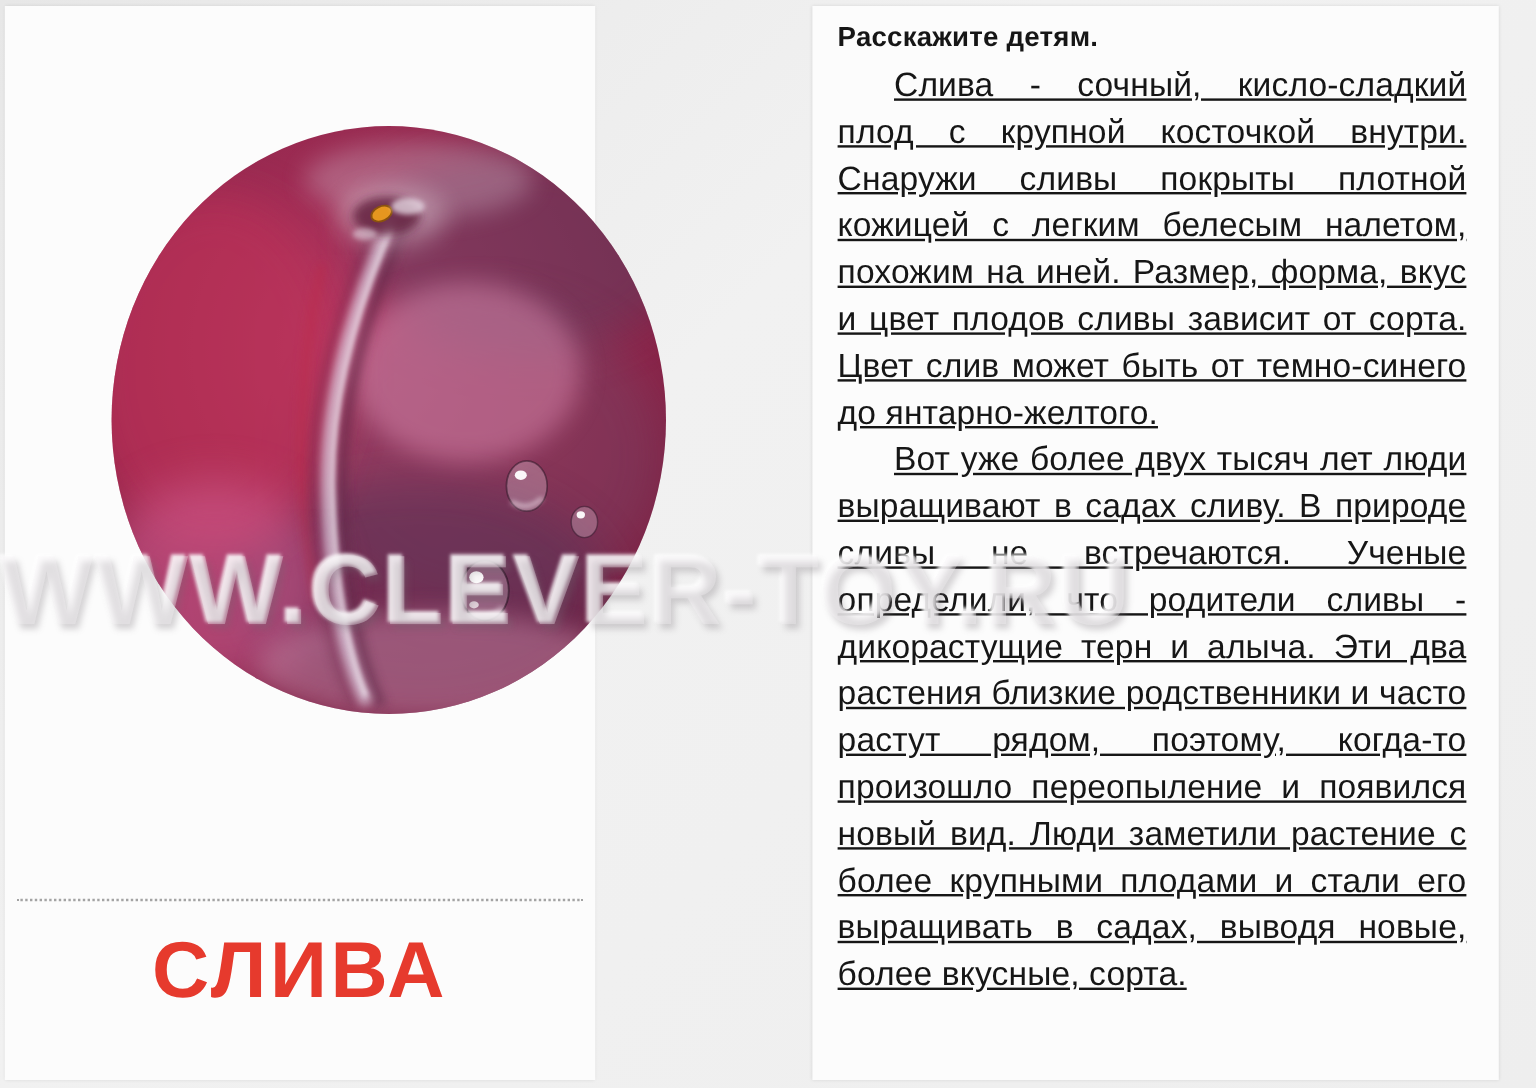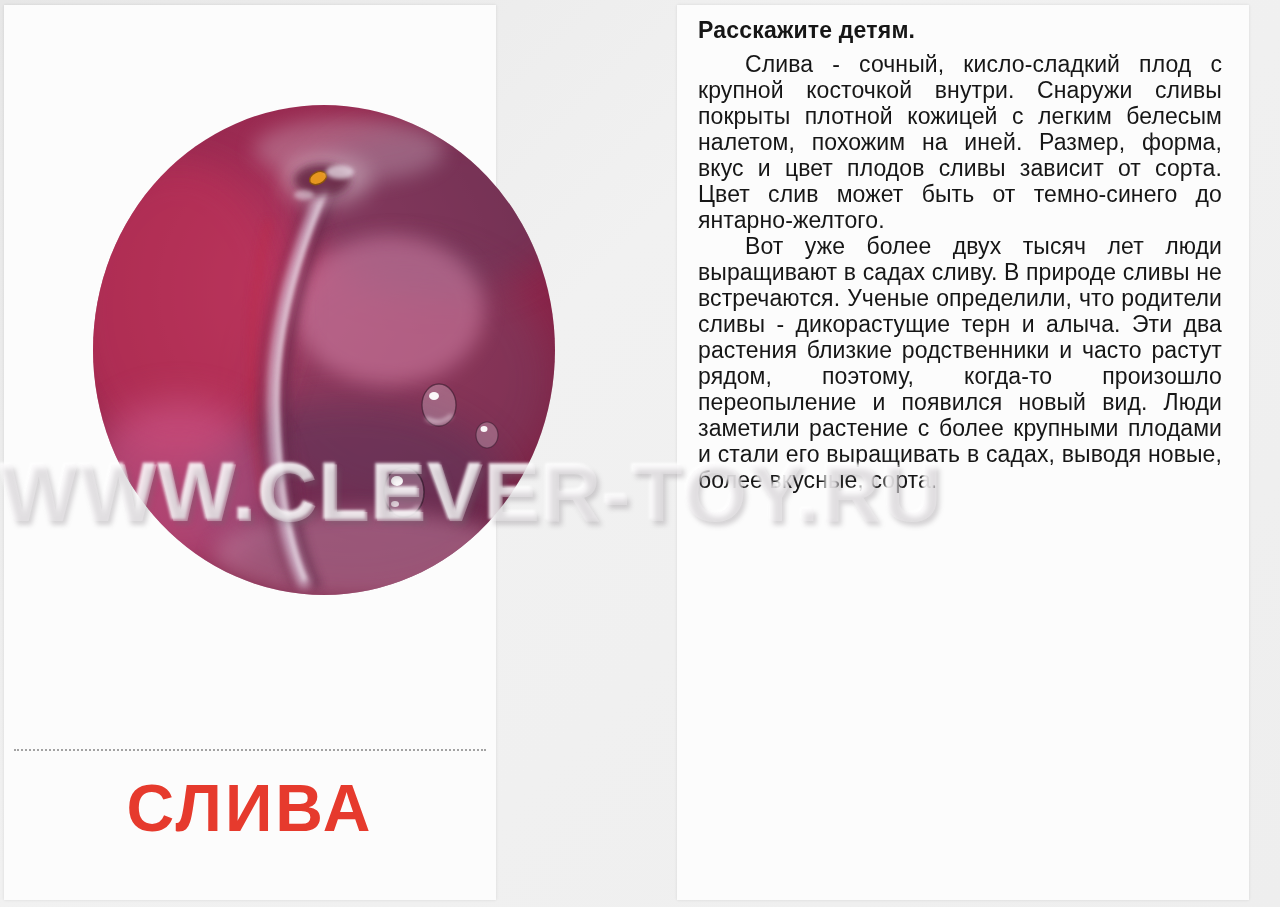--- a/index.html
+++ b/index.html
@@ -48,25 +48,26 @@
     padding: 12px 27px 0 21px;
     color: #161616;
   }
   .text-col h1 {
     font-size: 23px;
     font-weight: bold;
     letter-spacing: 0.2px;
     margin-bottom: 7px;
   }
   .text-col p {
-    font-size: 23px;
-    line-height: 26px;
+    font-size: 28px;
+    line-height: 39px;
     text-align: justify;
     text-indent: 47px;
     letter-spacing: 0.1px;
+    text-decoration: underline;
   }
 
   
   .watermark {
     position: absolute; left: 0; top: 402px; width: 100%;
     text-align: left;
     font-size: 82px;
     font-weight: bold;
     letter-spacing: 2px;
     color: rgba(245, 242, 245, 0.34);

